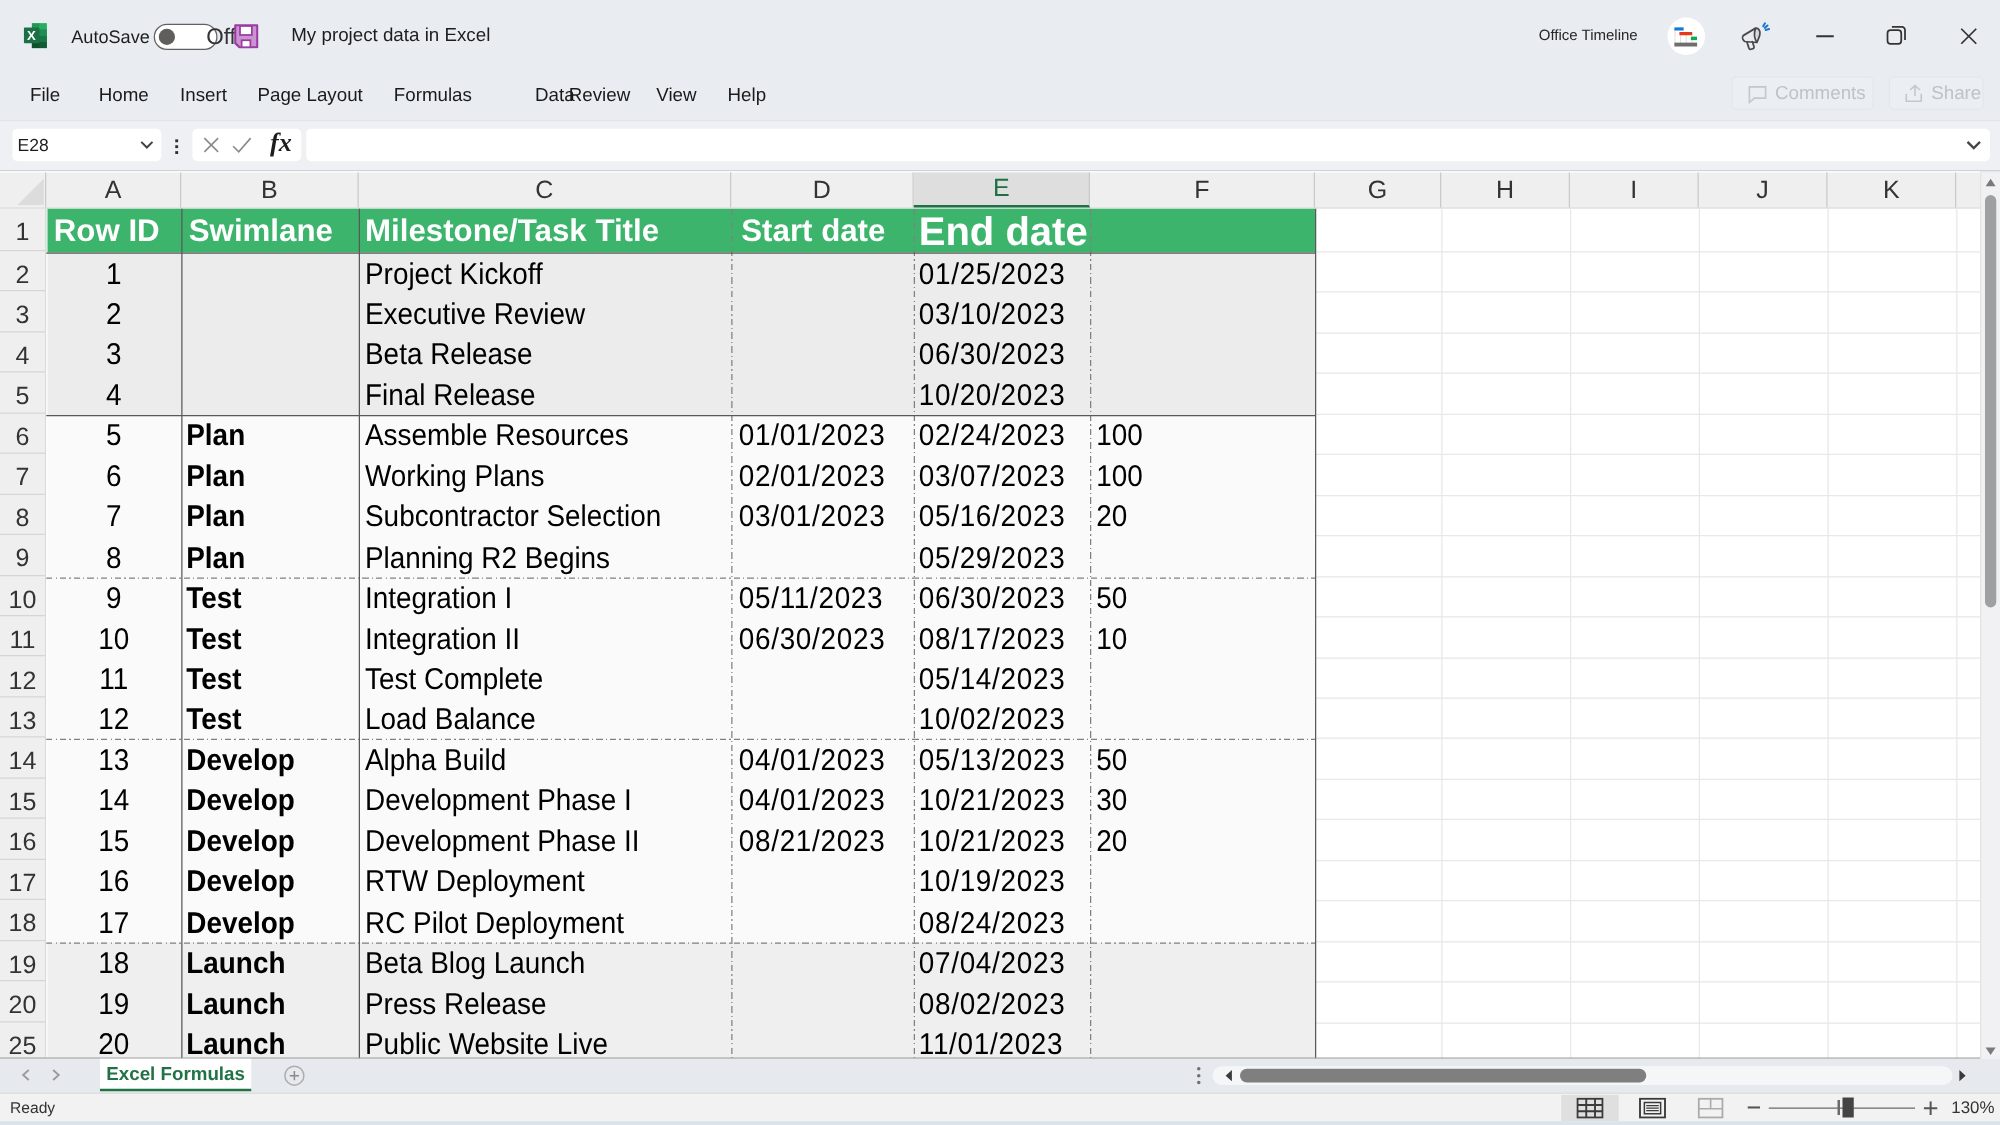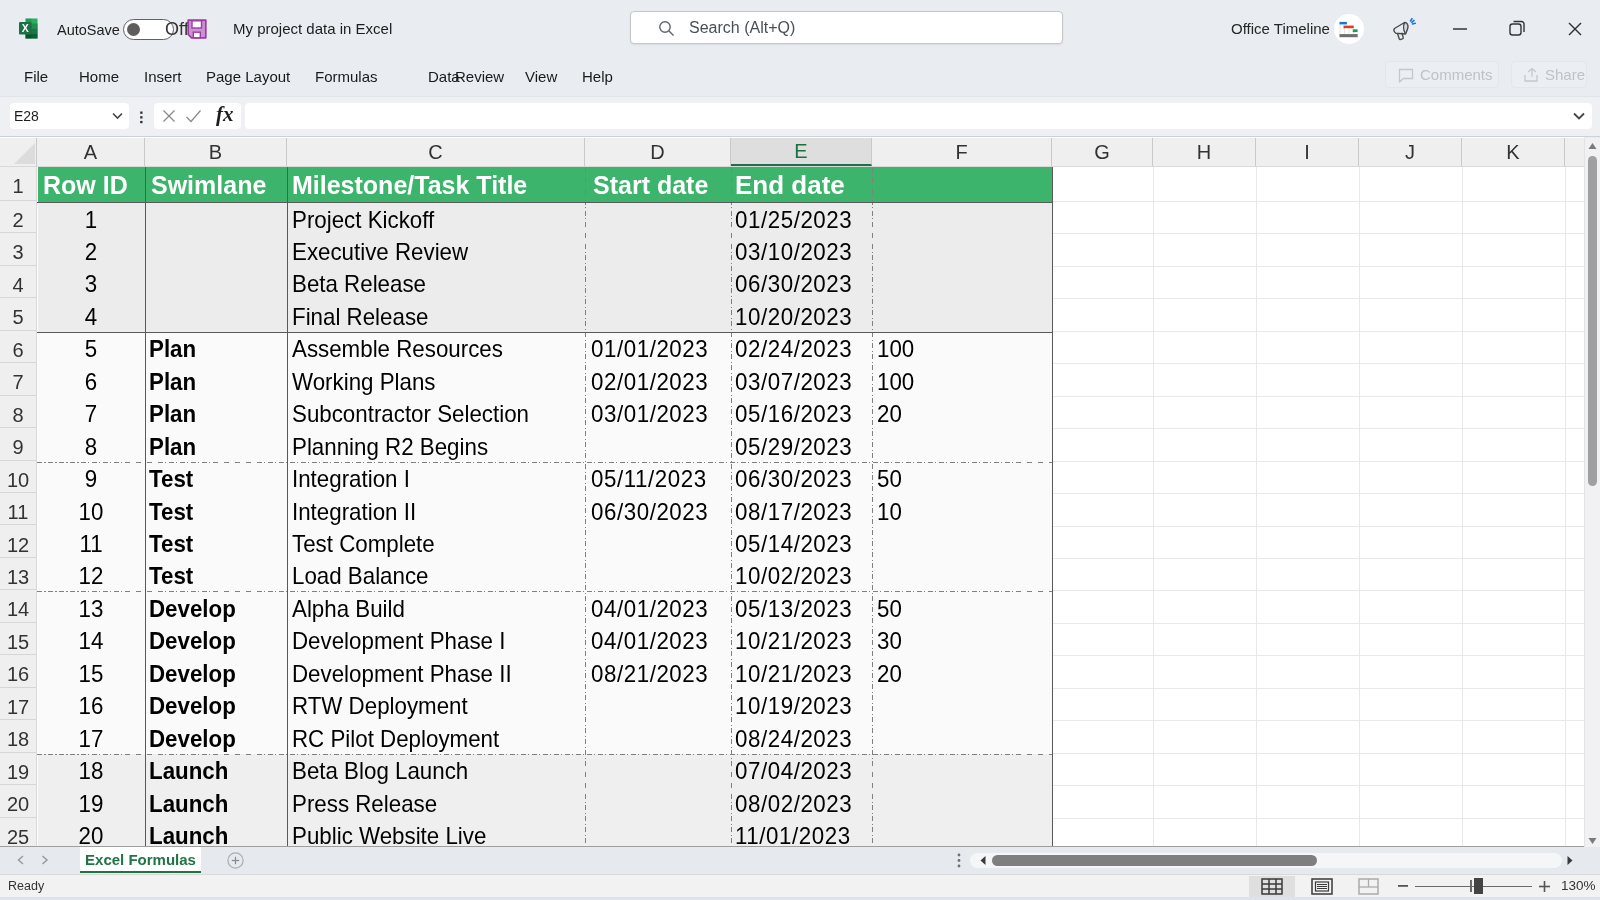--- a/index.html
+++ b/index.html
@@ -9,21 +9,21 @@
 
 
 #titlebar { left:0; top:0; width:1600px; height:60px; background:#E9EDF2; }
 #autosave-lbl { left:57px; top:0; height:60px; line-height:60px; font-size:14.5px; color:#1d1d1d; }
 #toggle { left:123px; top:19px; width:51px; height:21px; border:1px solid #616161; border-radius:11px; background:#fff; }
 #toggle .knob { position:absolute; left:3px; top:3px; width:13px; height:13px; border-radius:50%; background:#605E5C; }
 #toggle .off { position:absolute; left:22px; top:0; line-height:19px; font-size:18px; color:#333;margin-left:19px; }
 #doctitle { left:233px; top:0; height:60px; line-height:58px; font-size:15px; color:#1d1d1d; }
 #searchbox { left:630px; top:11px; width:433px; height:33px; background:#fff; border:1px solid #C6C6C6; border-radius:4px; box-shadow:0 1px 2px rgba(0,0,0,0.08); }
 #searchbox .stext { position:absolute; left:58px; top:0; line-height:31px; font-size:16px; color:#494f56; }
-#ot-label { left:1231px; top:0; height:60px; line-height:57px; font-size:15px; color:#262626; }
+#ot-label { left:1231px; top:0; height:60px; line-height:57px; font-size:12px; color:#262626; }
 #ot-circle { left:1334px; top:14px; width:30px; height:30px; border-radius:50%; background:#fff; }
 .capbtn { top:0px; height:58px; }
 
 
 #menubar { left:0; top:60px; width:1600px; height:36px; background:#E9EDF2; }
 .mitem { position:absolute; top:0; height:33px; line-height:33px; font-size:15px; color:#1a1a1a; }
 .graybtn { position:absolute; top:1px; height:27px; background:#EBEEF2; border:1px solid #E3E6EA; border-radius:4px; color:#BDC3C9; font-size:15px; line-height:25px; }
 
 
 #fbar { left:0; top:96px; width:1600px; height:41px; background:#EEF0F3; border-top:1px solid #E0E4E9; border-bottom:1px solid #CDD2D9; }
@@ -70,27 +70,20 @@
   <div id="toggle" class="abs">
       <div class="knob"></div>
       <div class="off">Off</div>
     </div>
   <svg class="abs" style="left:187px; top:19px;" width="20" height="20" viewBox="0 0 20 20">
     <path d="M1.2 1.2 h17.6 v17.6 h-14.3 l-3.3 -3.3 z" fill="#CA93D2" stroke="#9C3BA4" stroke-width="1.7" stroke-linejoin="round"></path>
     <rect x="5" y="1.8" width="9.5" height="7.2" fill="#fff" stroke="#9C3BA4" stroke-width="1.4"></rect>
     <rect x="6.3" y="13.2" width="7" height="5.6" fill="#fff" stroke="#9C3BA4" stroke-width="1.4"></rect>
   </svg>
   <div id="doctitle" class="abs">My project data in Excel</div>
-  <div id="searchbox" class="abs">
-    <svg style="position:absolute; left:27px; top:8px;" width="17" height="17" viewBox="0 0 17 17">
-      <circle cx="7" cy="7" r="5.2" fill="none" stroke="#5f656c" stroke-width="1.4"></circle>
-      <line x1="11" y1="11" x2="15.5" y2="15.5" stroke="#5f656c" stroke-width="1.4"></line>
-    </svg>
-    <div class="stext">Search (Alt+Q)</div>
-  </div>
   <div id="ot-label" class="abs">Office Timeline</div>
   <div id="ot-circle" class="abs">
     <svg style="position:absolute; left:0; top:0;" width="30" height="30" viewBox="0 0 30 30">
       <line x1="6" y1="9" x2="6" y2="21" stroke="#E0E0E0" stroke-width="0.8"></line>
       <line x1="10.5" y1="12" x2="10.5" y2="21" stroke="#E0E0E0" stroke-width="0.8"></line>
       <line x1="15" y1="14" x2="15" y2="21" stroke="#E0E0E0" stroke-width="0.8"></line>
       <line x1="19.5" y1="16" x2="19.5" y2="21" stroke="#E0E0E0" stroke-width="0.8"></line>
       <rect x="5.5" y="7.9" width="7.4" height="2.5" fill="#0F7BD4"></rect>
       <rect x="9.5" y="11.6" width="10.3" height="2.6" fill="#E8391D"></rect>
       <rect x="18.7" y="15.3" width="4.9" height="2.8" fill="#0DA84F"></rect>
@@ -344,21 +337,21 @@
       <div class="tc dtxt abs" style="left: 255px; top: 620.6px; width: 293px; height: 32.45px; line-height: 32.45px;">Press Release</div>
       <div class="tc dtxt abs" style="left: 698px; top: 620.6px; width: 137px; height: 32.45px; line-height: 32.45px; letter-spacing: 0.6px;">08/02/2023</div>
       <div class="tc ctxt abs" style="left: 0px; top: 653.05px; width: 108px; height: 32.45px; line-height: 32.45px; text-align: center;">20</div>
       <div class="tc dtxt abs" style="left: 112px; top: 653.05px; width: 138px; height: 32.45px; line-height: 32.45px; font-weight: bold;">Launch</div>
       <div class="tc dtxt abs" style="left: 255px; top: 653.05px; width: 293px; height: 32.45px; line-height: 32.45px;">Public Website Live</div>
       <div class="tc dtxt abs" style="left: 698px; top: 653.05px; width: 137px; height: 32.45px; line-height: 32.45px; letter-spacing: 0.6px;">11/01/2023</div>
       <div class="tc abs" style="left: 6px; top: 0px; width: 102px; height: 35px; line-height: 37px; font-size: 25px; font-weight: bold; color: rgb(255, 255, 255);">Row ID</div>
       <div class="tc abs" style="left: 114px; top: 0px; width: 136px; height: 35px; line-height: 37px; font-size: 25px; font-weight: bold; color: rgb(255, 255, 255);">Swimlane</div>
       <div class="tc abs" style="left: 255px; top: 0px; width: 293px; height: 35px; line-height: 37px; font-size: 25px; font-weight: bold; color: rgb(255, 255, 255);">Milestone/Task Title</div>
       <div class="tc abs" style="left: 556px; top: 0px; width: 138px; height: 35px; line-height: 37px; font-size: 25px; font-weight: bold; color: rgb(255, 255, 255);">Start date</div>
-      <div class="tc abs" style="left: 698px; top: 0px; width: 137px; height: 35px; line-height: 37px; font-size: 26px; font-weight: bold; color: rgb(255, 255, 255);">End date</div>
+      <div class="tc abs" style="left: 698px; top: 0px; width: 137px; height: 35px; line-height: 37px; font-size: 32px; font-weight: bold; color: rgb(255, 255, 255);">End date</div>
       <div class="abs" style="left: 108px; top: 0px; width: 1px; height: 680px; background: rgb(89, 89, 89);"></div>
       <div class="abs" style="left: 250px; top: 0px; width: 1px; height: 680px; background: rgb(89, 89, 89);"></div>
       <div class="abs" style="left: 0px; top: 0px; width: 1px; height: 680px; background: rgb(253, 253, 253);"></div>
       <div class="abs" style="left: 548px; top: 0px; width: 1px; height: 680px; background: repeating-linear-gradient(rgb(128, 128, 128) 0px, rgb(128, 128, 128) 5px, rgba(0, 0, 0, 0) 5px, rgba(0, 0, 0, 0) 7.5px, rgb(128, 128, 128) 7.5px, rgb(128, 128, 128) 8.5px, rgba(0, 0, 0, 0) 8.5px, rgba(0, 0, 0, 0) 11px);"></div>
       <div class="abs" style="left: 694px; top: 0px; width: 1px; height: 680px; background: repeating-linear-gradient(rgb(128, 128, 128) 0px, rgb(128, 128, 128) 5px, rgba(0, 0, 0, 0) 5px, rgba(0, 0, 0, 0) 7.5px, rgb(128, 128, 128) 7.5px, rgb(128, 128, 128) 8.5px, rgba(0, 0, 0, 0) 8.5px, rgba(0, 0, 0, 0) 11px);"></div>
       <div class="abs" style="left: 835px; top: 0px; width: 1px; height: 680px; background: repeating-linear-gradient(rgb(128, 128, 128) 0px, rgb(128, 128, 128) 5px, rgba(0, 0, 0, 0) 5px, rgba(0, 0, 0, 0) 7.5px, rgb(128, 128, 128) 7.5px, rgb(128, 128, 128) 8.5px, rgba(0, 0, 0, 0) 8.5px, rgba(0, 0, 0, 0) 11px);"></div>
       <div class="abs" style="left: 0px; top: 35px; width: 1015px; height: 1px; background: rgb(89, 89, 89);"></div>
       <div class="abs" style="left: 0px; top: 164.8px; width: 1015px; height: 1px; background: rgb(89, 89, 89);"></div>
       <div class="abs" style="left: 0px; top: 294.6px; width: 1015px; height: 1px; background: repeating-linear-gradient(90deg, rgb(128, 128, 128) 0px, rgb(128, 128, 128) 5px, rgba(0, 0, 0, 0) 5px, rgba(0, 0, 0, 0) 7.5px, rgb(128, 128, 128) 7.5px, rgb(128, 128, 128) 8.5px, rgba(0, 0, 0, 0) 8.5px, rgba(0, 0, 0, 0) 11px);"></div>
       <div class="abs" style="left: 0px; top: 424.4px; width: 1015px; height: 1px; background: repeating-linear-gradient(90deg, rgb(128, 128, 128) 0px, rgb(128, 128, 128) 5px, rgba(0, 0, 0, 0) 5px, rgba(0, 0, 0, 0) 7.5px, rgb(128, 128, 128) 7.5px, rgb(128, 128, 128) 8.5px, rgba(0, 0, 0, 0) 8.5px, rgba(0, 0, 0, 0) 11px);"></div>

